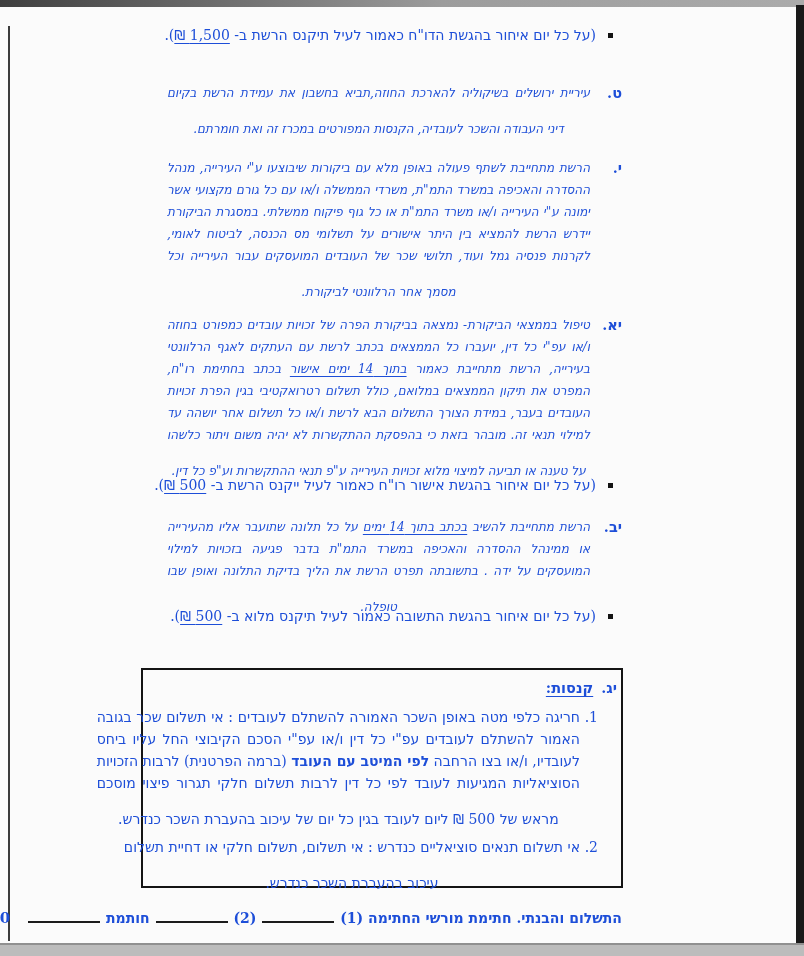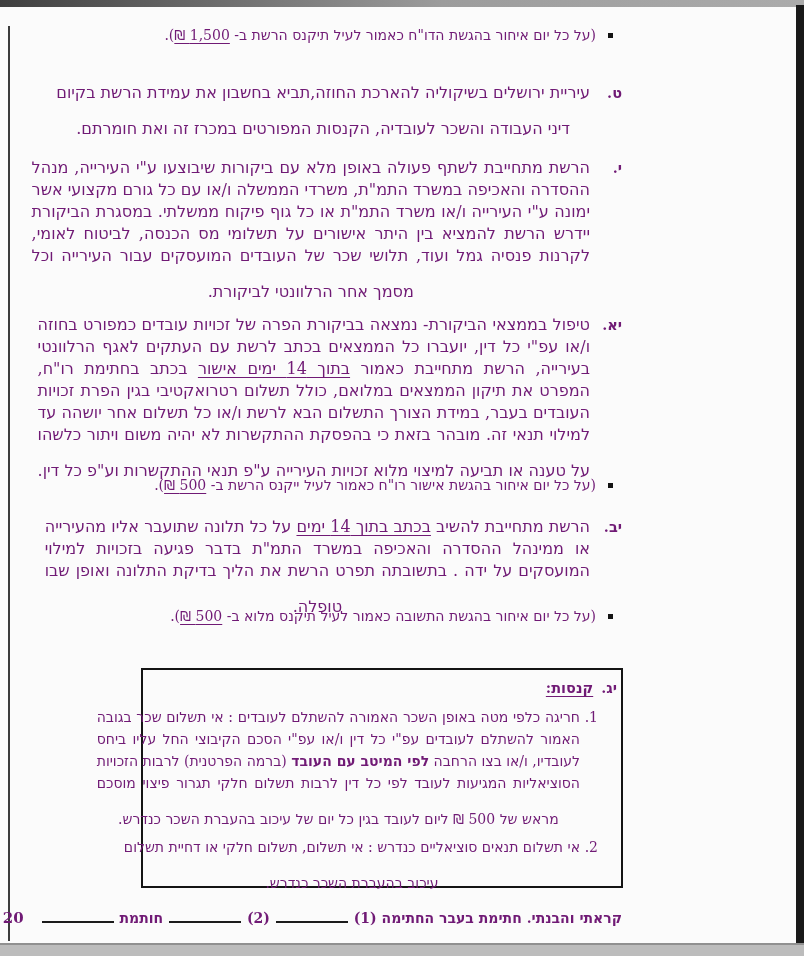--- a/index.html
+++ b/index.html
@@ -5,42 +5,42 @@
   * { box-sizing: border-box; }
   html, body { margin: 0; padding: 0; }
   body { background: #dddddd; }
 
   .page {
     position: absolute; top: 0; left: 0;
     width: 804px; height: 956px;
     background: #fbfbfb;
     direction: rtl;
     font-family: "DejaVu Serif", "DejaVu Sans", sans-serif;
-    color: #701a75;
+    color: #1d4ed8;
     overflow: hidden;
   }
 
   
   .edge-top    { position: absolute; top: 0; left: 0; right: 0; height: 7px;
                  background: linear-gradient(90deg, #3f3f3f, #9c9c9c 55%, #ababab); }
   .edge-left   { position: absolute; left: 8px; top: 26px; width: 2px; height: 915px; background: #3c3c3c; }
   .edge-right  { position: absolute; right: 0; top: 5px; width: 8px; height: 951px; background: #191919; }
   .edge-bottom { position: absolute; left: 0; bottom: 0; width: 100%; height: 13px;
                  background: #bcbcbc; border-top: 2px solid #909090; }
 
   
   .bullet { position: absolute; right: 191px; display: flex; gap: 12px;
             font-size: 14px; line-height: 22px; }
   .sq { flex: 0 0 auto; width: 5px; height: 5px; background: #141414; margin-top: 9px; }
   .btxt { white-space: nowrap; }
 
   
   .sec { position: absolute; right: 182px; width: 455px; display: flex; }
   .lbl { flex: 0 0 32px; font-weight: 700; font-size: 14.5px; line-height: 22px; }
-  .secbody { flex: 1 1 auto; font-size: 16px; }
+  .secbody { flex: 1 1 auto; font-size: 12px; font-style: italic; }
 
   .tline { line-height: 22px; white-space: nowrap; }
   .just  { text-align: justify; text-align-last: justify; }
   .nj    { text-align: center; margin-top: 14px; }
   .u { text-decoration: underline; text-underline-offset: 3px; }
   .b { font-weight: 700; }
 
   
   .box { position: absolute; top: 668px; left: 141px; width: 482px; height: 220px;
          border: 2px solid #141414; padding: 6px 4px 0 8px; background: #fbfbfb; }
@@ -143,21 +143,21 @@
     <div class="box-item" style="margin-top:6px">
       <span class="num">2.</span>
       <div class="itxt">
           <div class="tline just"><span>אי תשלום תנאים סוציאליים כנדרש : אי תשלום, תשלום חלקי או דחיית תשלום</span></div>
           <div class="tline nj"><span>עיכוב בהעברת השכר כנדרש.</span></div>
         </div>
     </div>
   </div>
 
   <div class="footer">
-    <span>קראתי והבנתי. חתימת בעבר החתימה</span>
+    <span>התשלום והבנתי. חתימת מורשי החתימה</span>
     <span>(1)</span>
     <span class="blank"></span>
     <span>(2)</span>
     <span class="blank"></span>
     <span>חותמת</span>
     <span class="blank"></span>
     <span class="pagenum">20</span>
   </div>
 
 </div>

